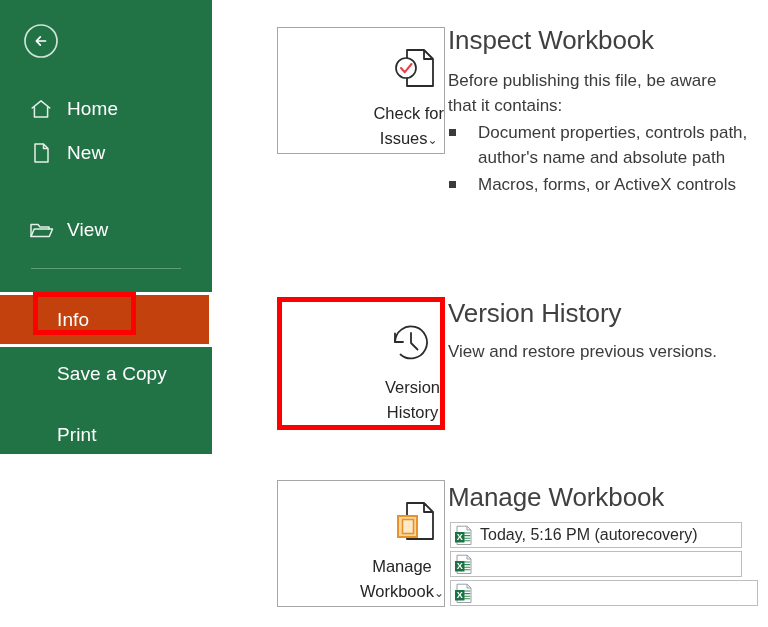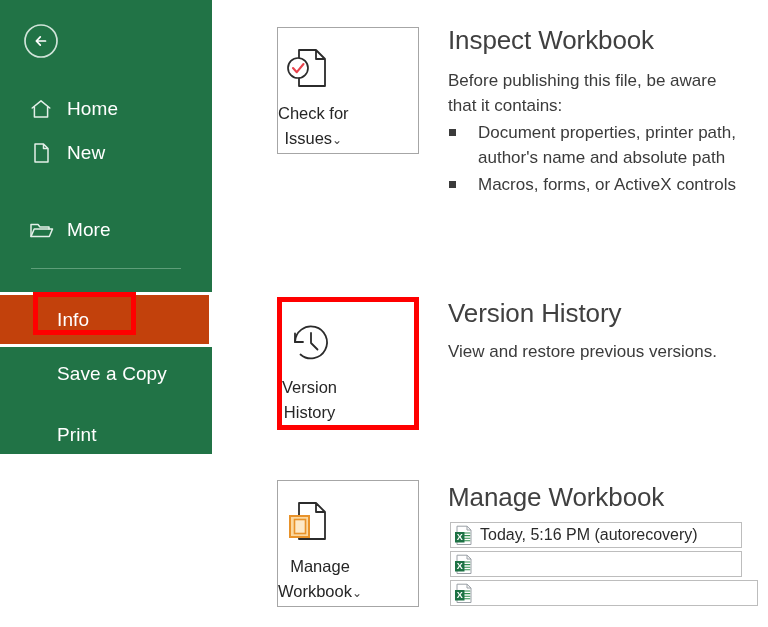--- a/index.html
+++ b/index.html
@@ -100,27 +100,27 @@
   #main {
     position: absolute;
     left: 212px; top: 0;
     width: 556px;
     height: 627px;
     background: #ffffff;
   }
 
   .big-btn {
     position: absolute;
-    width: 142px;
+    width: 168px;
     height: 127px;
     border: 1px solid #a6a6a6;
     background: #ffffff;
     display: flex;
     flex-direction: column;
-    align-items: flex-start;
+    align-items: flex-end;
     cursor: pointer;
   }
   .big-btn .btn-icon {
     margin-top: 14px;
     width: 58px;
     height: 56px;
     display: flex;
     align-items: center;
     justify-content: center;
   }
@@ -231,21 +231,21 @@
       <span class="nav-label">New</span>
     </div>
 
     <div class="nav-item" style="top:206px">
       <span class="nav-icon">
         <svg width="26" height="24" viewBox="0 0 26 24">
           <path d="M3 18.5 V6.5 H10 L12 9 H21 V11" fill="none" stroke="#e3efe8" stroke-width="1.5" stroke-linejoin="round" stroke-linecap="round"></path>
           <path d="M3 18.5 L6.2 11 H24.5 L21.3 18.5 Z" fill="none" stroke="#e3efe8" stroke-width="1.5" stroke-linejoin="round" stroke-linecap="round"></path>
         </svg>
       </span>
-      <span class="nav-label">More</span>
+      <span class="nav-label">View</span>
     </div>
 
     <div class="nav-divider"></div>
 
     <div class="nav-item" id="nav-info">
       <span class="nav-label">Info</span>
     </div>
     <div class="info-annot"></div>
 
     <div class="nav-item" style="top:350px">
@@ -278,21 +278,21 @@
       <span class="btn-label">
         <span>Check for</span><br>
         <span>Issues</span><span class="caret">⌄</span>
       </span>
     </div>
 
     <div class="sec-title" style="left:236px; top:25px">Inspect Workbook</div>
     <div class="sec-body" style="left:236px; top:68px; width:300px">Before publishing this file, be aware that it contains:</div>
 
     <ul class="bullets" style="left:232px; top:120px; width:310px">
-      <li>Document properties, printer path, author's name and absolute path</li>
+      <li>Document properties, controls path, author's name and absolute path</li>
       <li>Macros, forms, or ActiveX controls</li>
     </ul>
 
     <div class="big-btn" id="btn-version-history" style="left:65px; top:297px">
       <span class="btn-icon">
         <svg width="50" height="48" viewBox="0 0 50 48">
           <path d="M9 23 A16 16 0 1 1 14.5 35.5" fill="none" stroke="#2b2b2b" stroke-width="1.8" stroke-linecap="round"></path>
           <path d="M9 23 L9 14.5 M9 23 L17 23" fill="none" stroke="#2b2b2b" stroke-width="1.8" stroke-linecap="round"></path>
           <path d="M25 14 V24 L31.5 30.5" fill="none" stroke="#2b2b2b" stroke-width="1.8" stroke-linecap="round" stroke-linejoin="round"></path>
         </svg>

